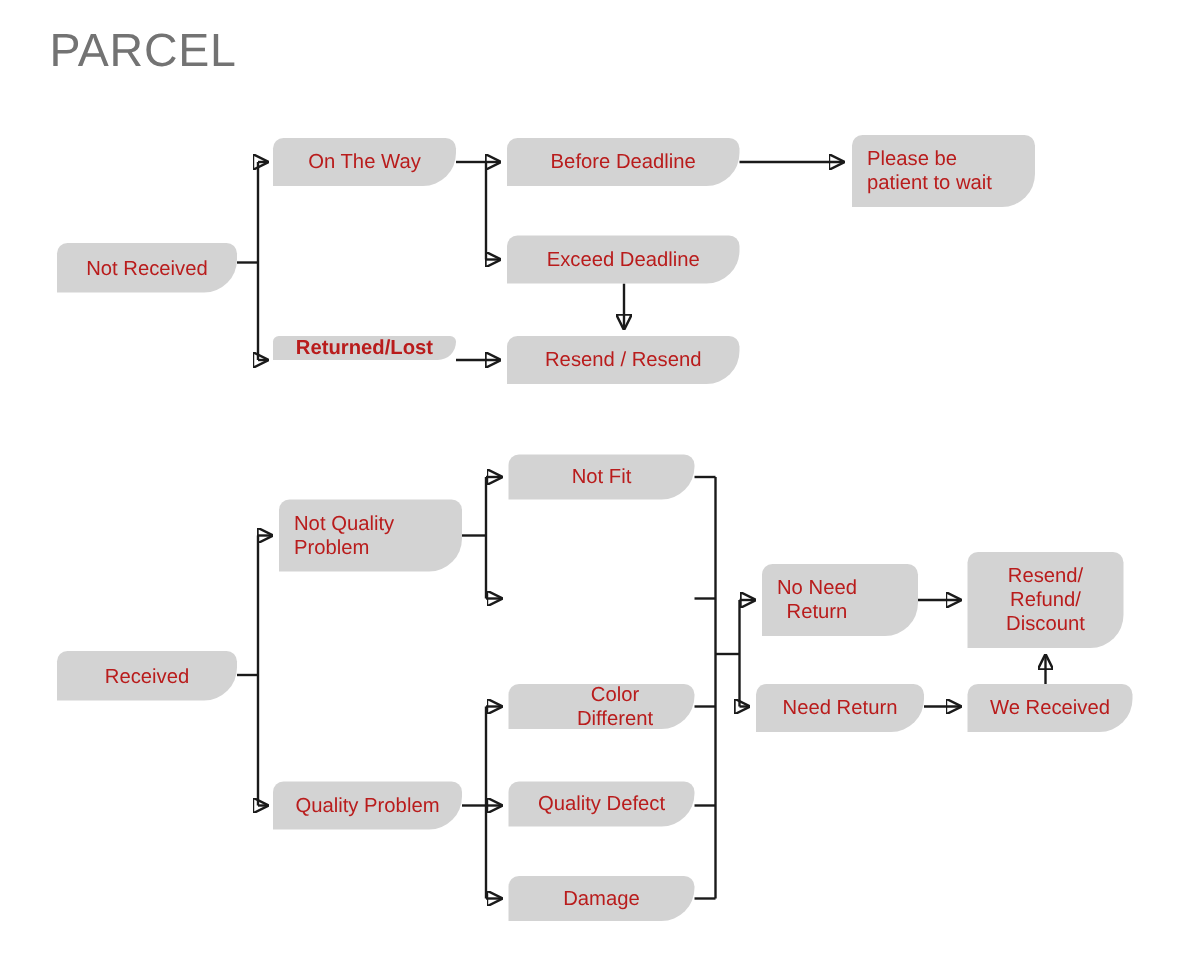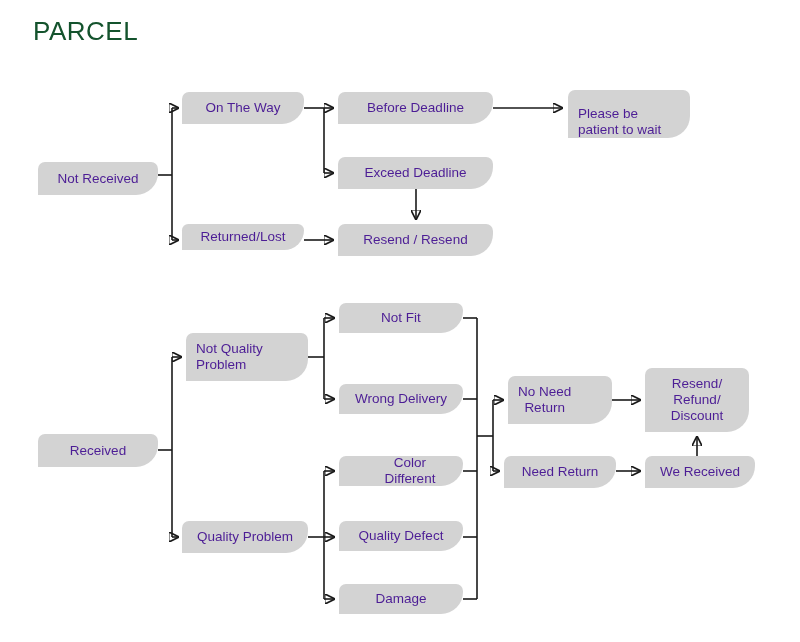--- a/index.html
+++ b/index.html
@@ -17,35 +17,35 @@
   #diagram-root {
     position: absolute;
     left: 0; top: 0;
     width: 800px;
     height: 642px;
   }
   .page-title {
     position: absolute;
     left: 33px;
     top: 16px;
-    font-size: 26px;
+    font-size: 31px;
     letter-spacing: 0.5px;
-    color: #14532d;
+    color: #737373;
     font-family: "Liberation Sans", sans-serif;
     white-space: pre;
   }
   
   .node {
     position: absolute;
     box-sizing: border-box;
     background: #d3d3d3;
     border-radius: 7px 7px 22px 0px;
     display: flex;
     align-items: center;
-    color: #4c1d95;
+    color: #b91c1c;
     font-size: 13.5px;
     line-height: 16px;
     font-family: "Liberation Sans", sans-serif;
     padding: 0 10px;
     white-space: pre-line;
   }
   .node.align-center { justify-content: center; text-align: center; }
   .node.align-left   { justify-content: flex-start; text-align: left; }
   .node-label { display: block; }
 
@@ -129,37 +129,37 @@
   </svg>
 
   <div class="node align-center" style="left:38px;  top:162px; width:120px; height:33px;">
     <span class="node-label">Not Received</span>
   </div>
 
   <div class="node align-center" style="left:182px; top:92px;  width:122px; height:32px;">
     <span class="node-label">On The Way</span>
   </div>
 
-  <div class="node align-center" style="left:182px; top:224px; width:122px; height:26px;">
+  <div class="node align-center" style="left:182px; top:224px; width:122px; height:16px;font-weight:bold;">
     <span class="node-label">Returned/Lost</span>
   </div>
 
   <div class="node align-center" style="left:338px; top:92px;  width:155px; height:32px;">
     <span class="node-label">Before Deadline</span>
   </div>
 
   <div class="node align-center" style="left:338px; top:157px; width:155px; height:32px;">
     <span class="node-label">Exceed Deadline</span>
   </div>
 
   <div class="node align-center" style="left:338px; top:224px; width:155px; height:32px;">
     <span class="node-label">Resend / Resend</span>
   </div>
 
-  <div class="node align-left" style="left:568px; top:90px;  width:122px; height:48px;align-items:flex-end;">
+  <div class="node align-left" style="left:568px; top:90px;  width:122px; height:48px;">
     <span class="node-label">Please be
 patient to wait</span>
   </div>
 
   <div class="node align-center" style="left:38px;  top:434px; width:120px; height:33px;">
     <span class="node-label">Received</span>
   </div>
 
   <div class="node align-left" style="left:186px; top:333px; width:122px; height:48px;">
     <span class="node-label">Not Quality
@@ -167,23 +167,20 @@
   </div>
 
   <div class="node align-center" style="left:182px; top:521px; width:126px; height:32px;">
     <span class="node-label">Quality Problem</span>
   </div>
 
   <div class="node align-center" style="left:339px; top:303px; width:124px; height:30px;">
     <span class="node-label">Not Fit</span>
   </div>
 
-  <div class="node align-center" style="left:339px; top:384px; width:124px; height:30px;">
-    <span class="node-label">Wrong Delivery</span>
-  </div>
 
   <div class="node align-center" style="left:339px; top:456px; width:124px; height:30px;padding-left:28px;">
     <span class="node-label">Color Different</span>
   </div>
 
   <div class="node align-center" style="left:339px; top:584px; width:124px; height:30px;">
     <span class="node-label">Damage</span>
   </div>
 
   <div class="node align-center" style="left:339px; top:521px; width:124px; height:30px;">

